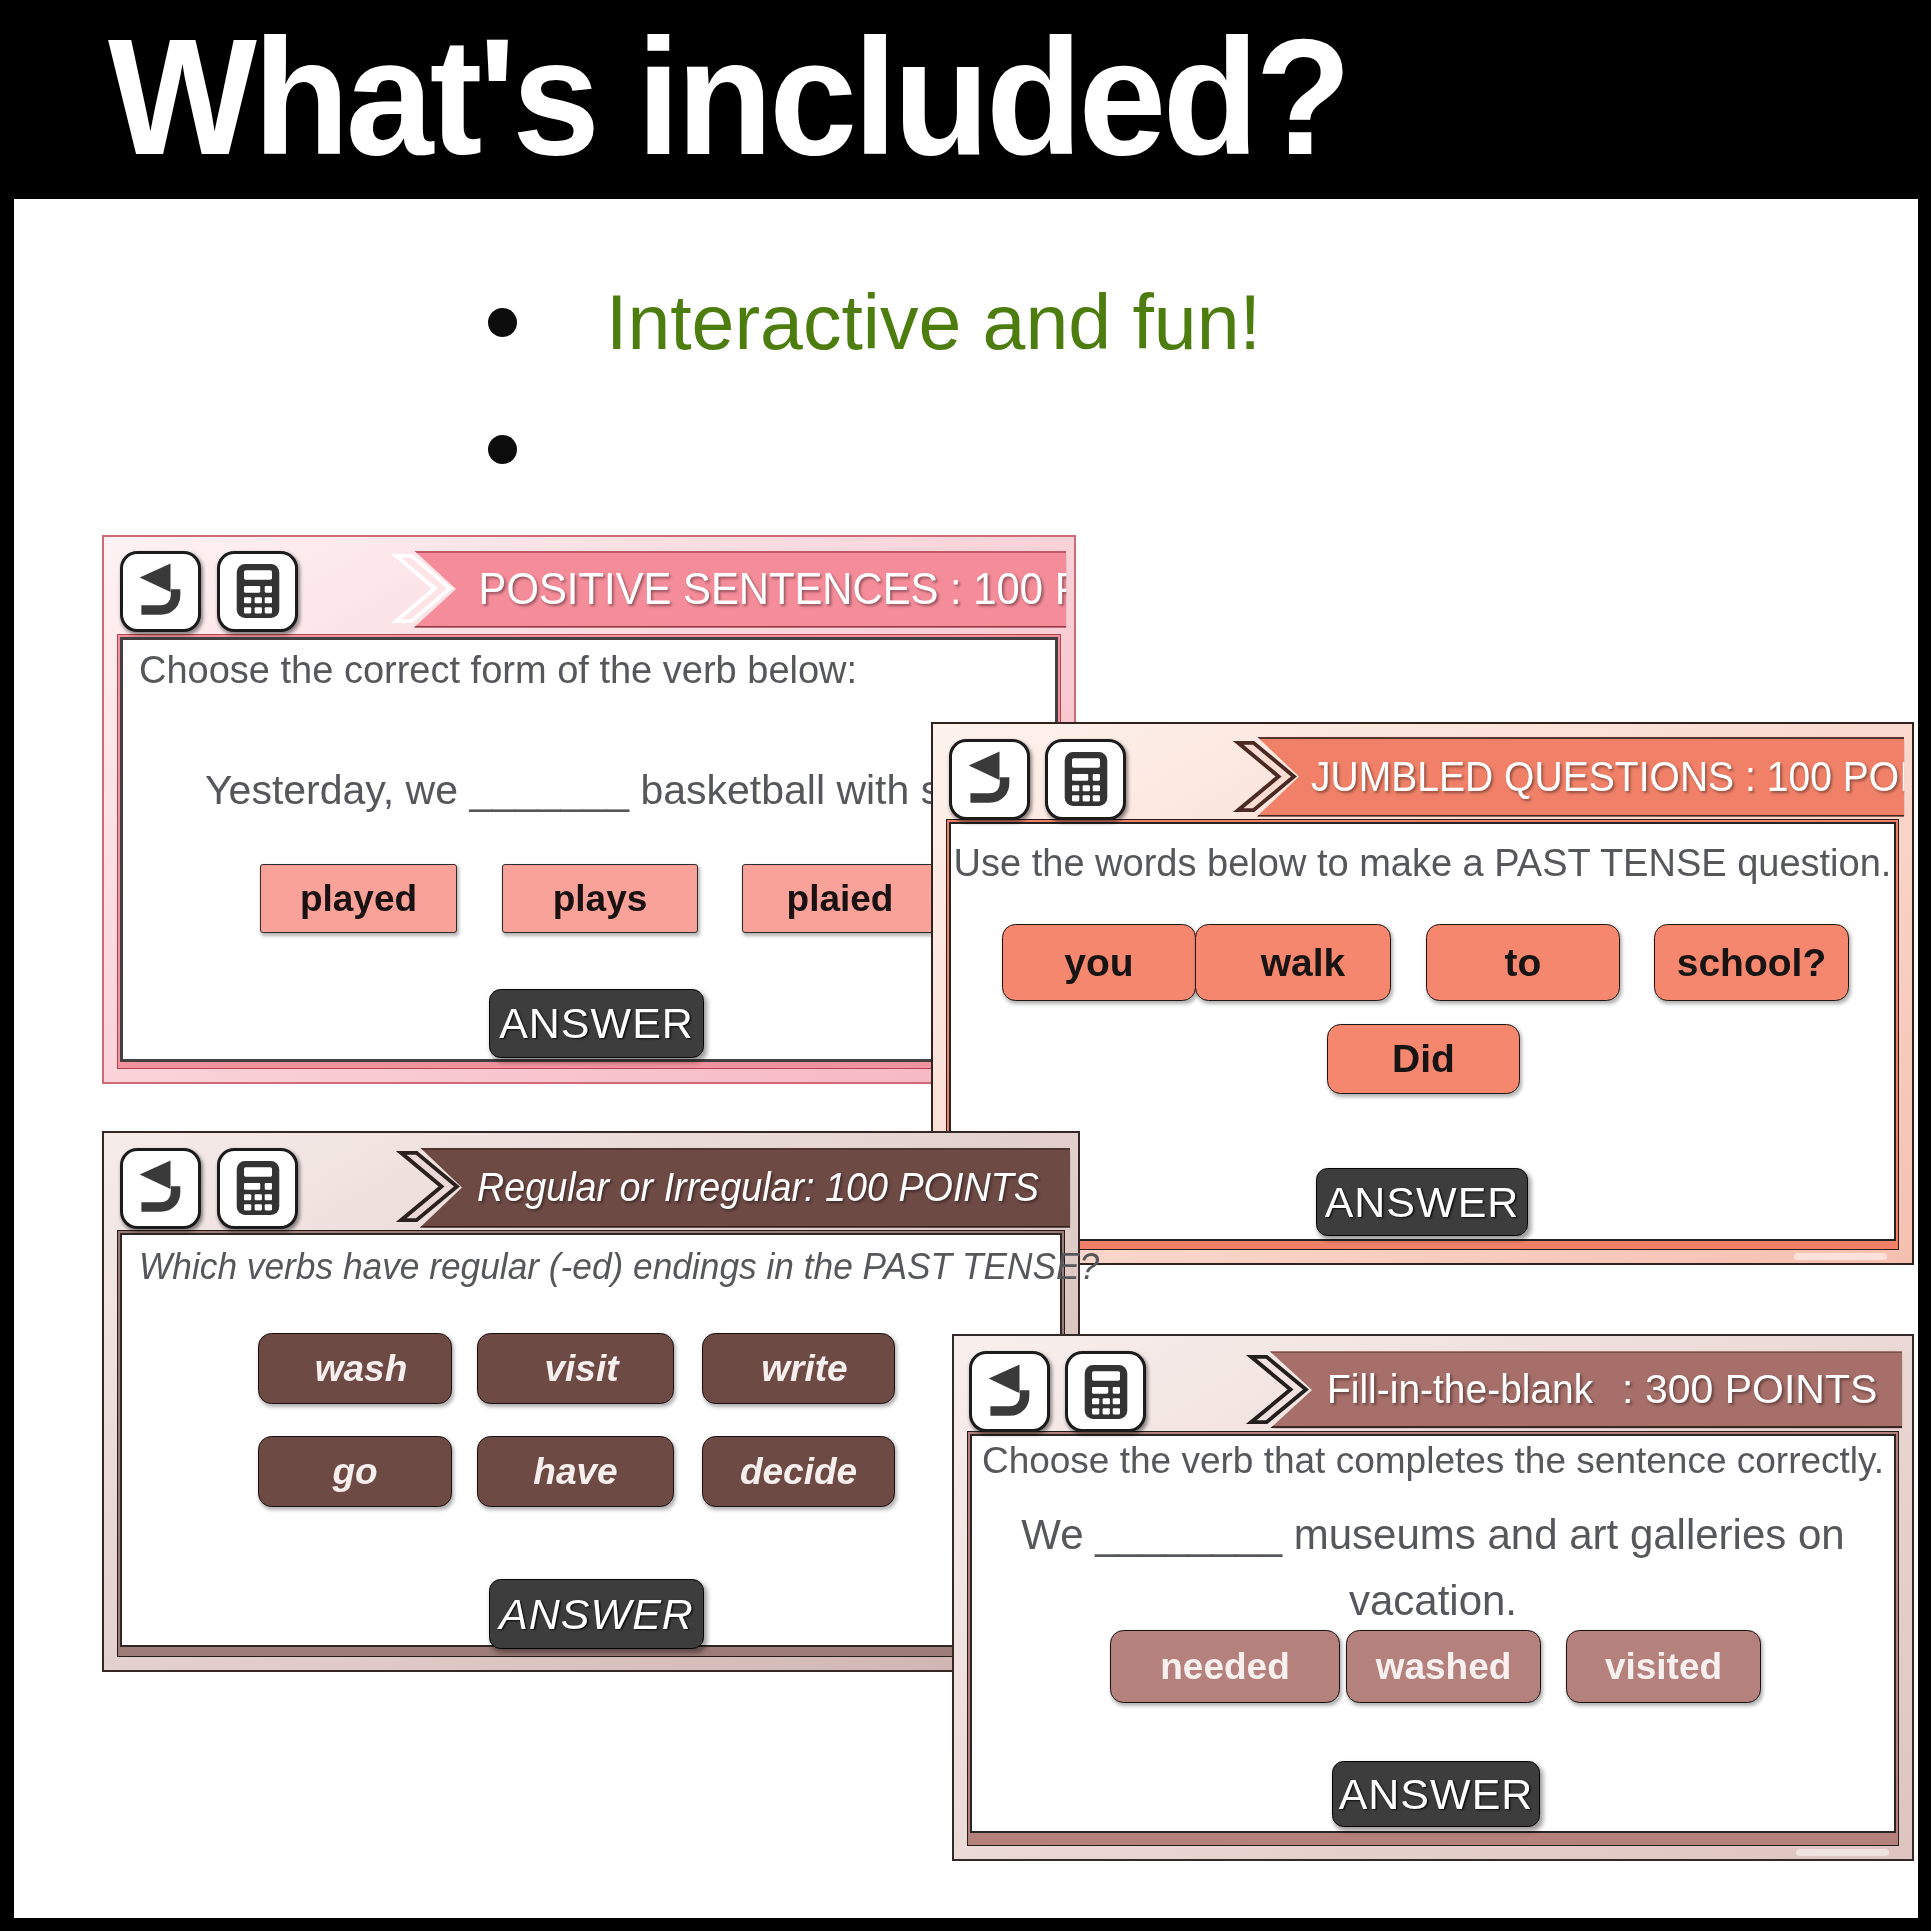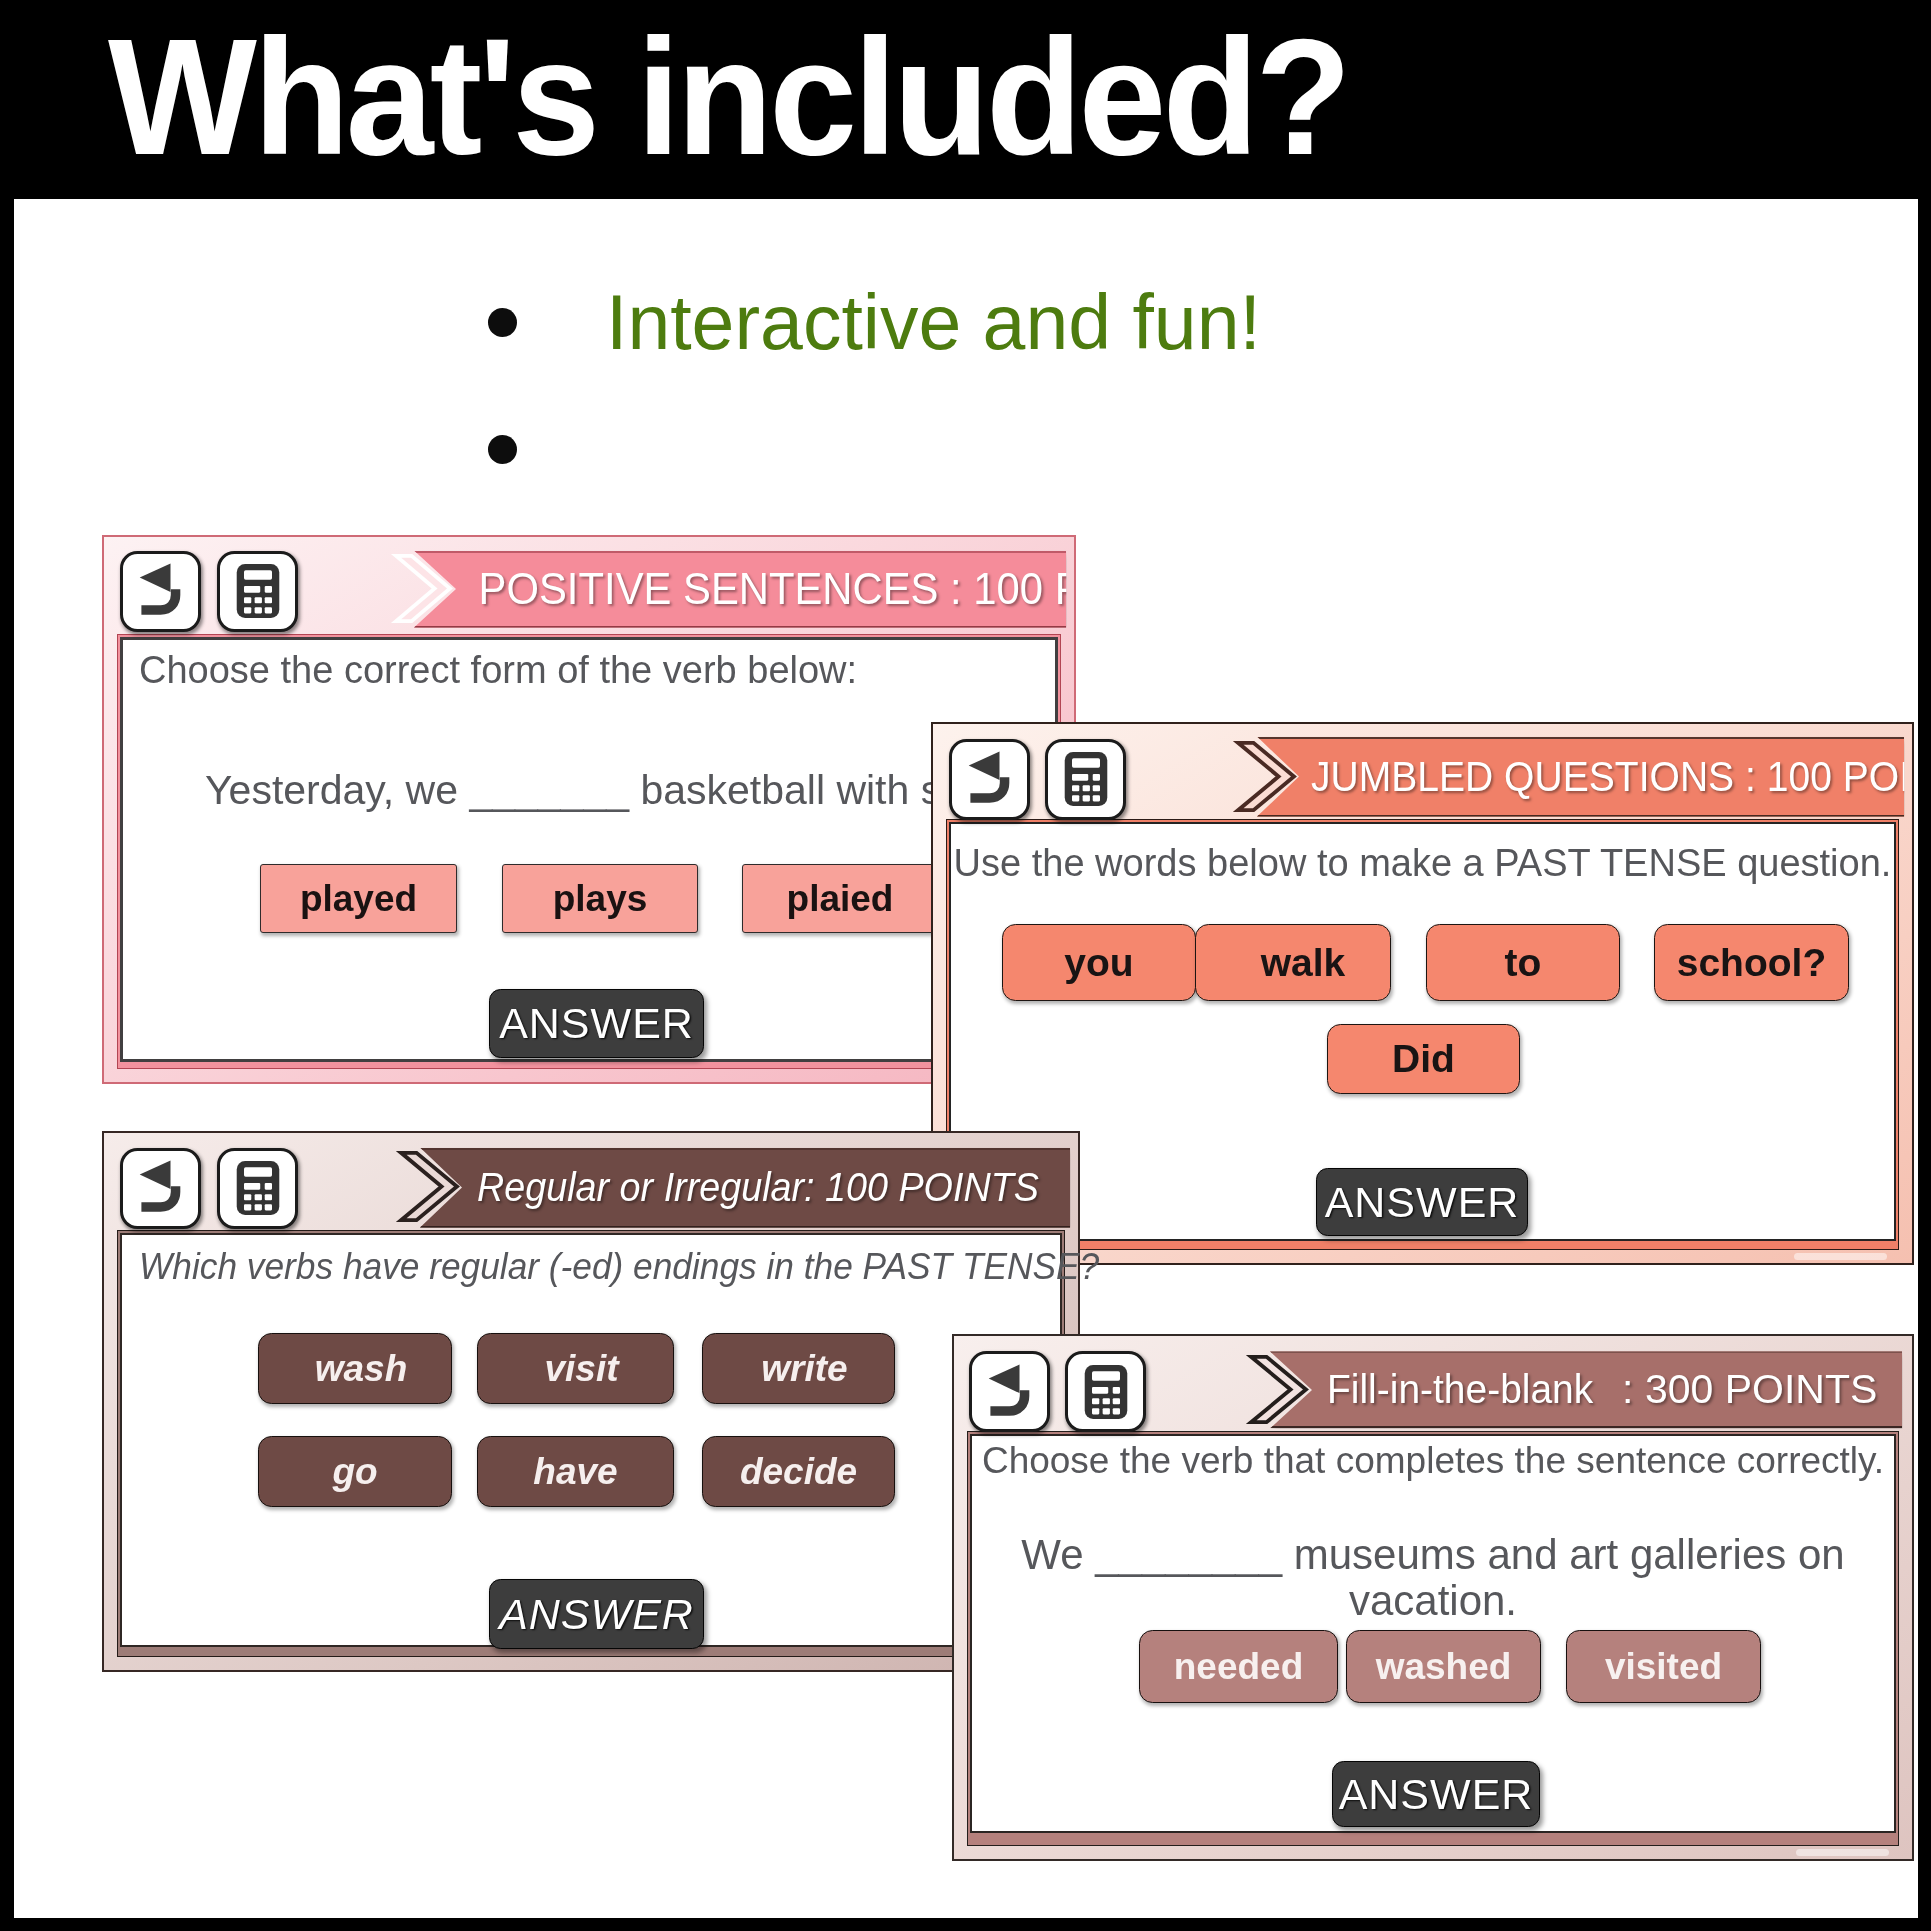--- a/index.html
+++ b/index.html
@@ -122,24 +122,24 @@
   .c4 .ib1 { left:15.4px; top:15.4px; }  .c4 .ib2 { left:111px; top:15.4px; }
   .c4 .banner { left:316px; right:9.7px; top:15.4px; height:77px; background:#a76f6a;
                 border-top:2.9px solid #7d524d; border-bottom:2.9px solid #3c2623;
                 justify-content:space-between; }
   .c4 .banner-label { font-size:41px; padding-left:60px; transform:scaleX(0.95); }
   .c4 .banner-points { color:#fff; font-size:41px; padding-right:25px; white-space:nowrap;
                        text-shadow:1.9px 1.9px 2.9px rgba(0,0,0,0.4); }
   .c4 .chev { left:291px; top:16.4px; }
   .c4 .question { left:0; right:0; top:104px; font-size:37px; text-align:center; }
   .c4 .sent { position:absolute; left:0; right:0; margin:0; color:#56575b; font-size:42px; text-align:center; }
-  .c4 .s1 { top:195px; } .c4 .s2 { top:241px; }
+  .c4 .s1 { top:175px; } .c4 .s2 { top:241px; }
   .c4 .wordbtn { top:294px; height:73px; background:#b5817d; border:1.9px solid #17100f;
                  border-radius:13.5px; font-size:37px; color:#f7f0ef; }
-  .c4 .p1 { left:185px; width:199px; } .c4 .p2 { left:392px; width:195px; } .c4 .p3 { left:612px; width:195px; }
+  .c4 .p1 { left:156px; width:230px; } .c4 .p2 { left:392px; width:195px; } .c4 .p3 { left:612px; width:195px; }
   .c4 .answer-btn { left:378px; top:425px; width:208px; height:66px; }
   .c4 .fineprint { right:23px; bottom:2.9px; }
 </style>
 </head>
 <body>
 
 <svg width="0" height="0" style="position:absolute">
   <defs>
     <g id="back-arrow">
       <path d="M15 84 H49 C67 84 76 71 76 57 V47" fill="none" stroke="#3a3a3a" stroke-width="17"></path>

